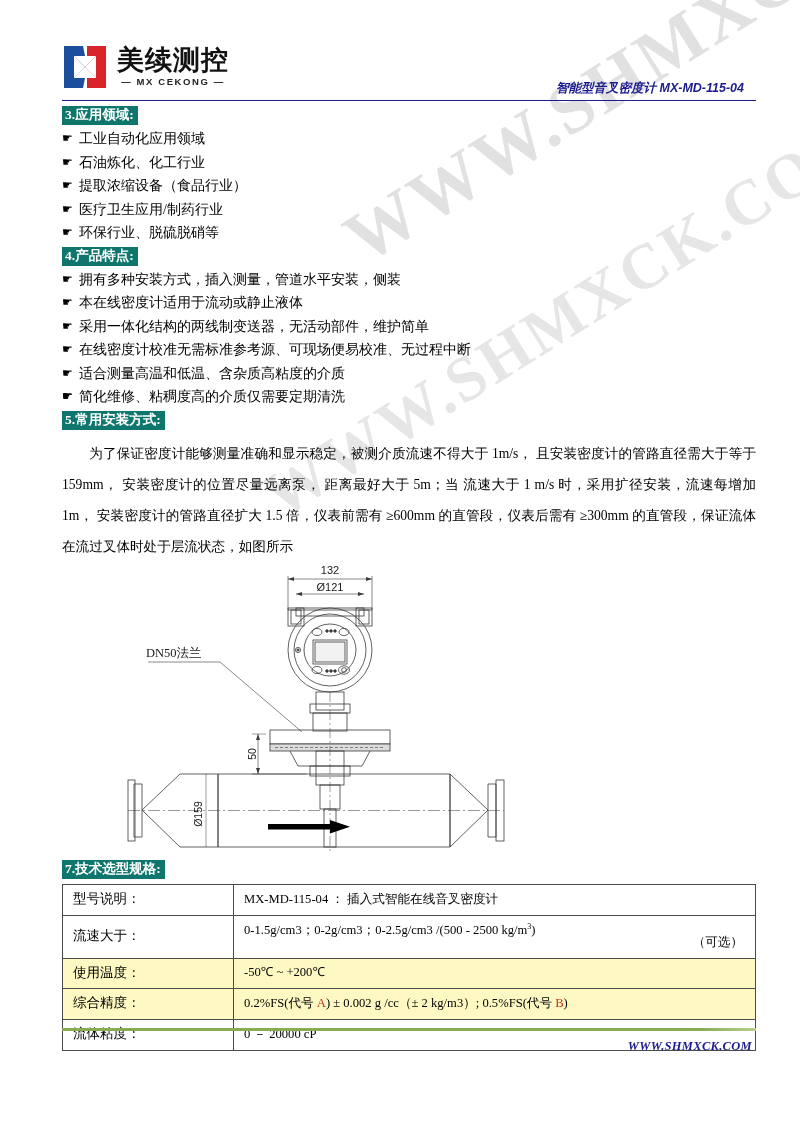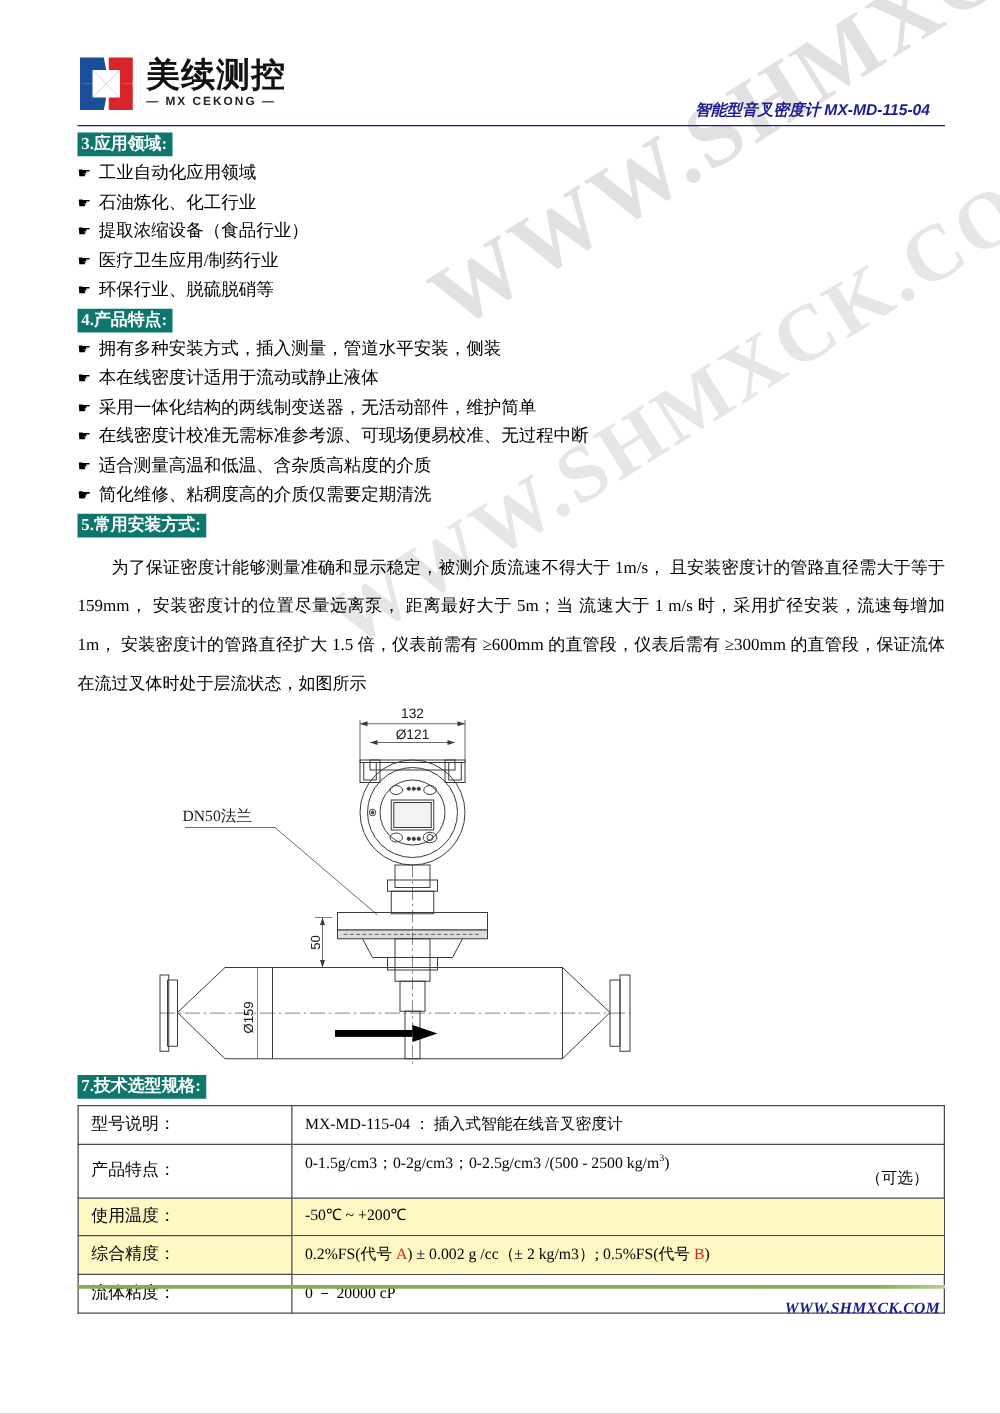--- a/index.html
+++ b/index.html
@@ -52,20 +52,21 @@
     right: 48px;
     height: 62px;
     z-index: 2;
   }
   .logo-wrap {
     position: absolute;
     left: 0;
     top: 2px;
     display: flex;
     align-items: center;
+    text-align: center;
   }
   .logo-mark {
     position: relative;
     width: 46px;
     height: 46px;
     flex: 0 0 auto;
   }
   .logo-mark svg { display: block; }
   .logo-text {
     margin-left: 9px;
@@ -394,21 +395,21 @@
 
   <div class="spec-wrap">
     <div class="sec-head">7.技术选型规格:</div>
     <table class="spec">
       <tbody>
         <tr>
           <td class="k">型号说明：</td>
           <td class="v">MX-MD-115-04  ：  插入式智能在线音叉密度计</td>
         </tr>
         <tr>
-          <td class="k">产品特点：</td>
+          <td class="k">流速大于：</td>
           <td class="v">
             <span class="opt">（可选）</span><span>0-1.5g/cm3；0-2g/cm3；0-2.5g/cm3 /(500 -  2500  kg/m</span><sup class="u">3</sup><span>)</span>
           </td>
         </tr>
         <tr class="shaded">
           <td class="k">使用温度：</td>
           <td class="v">-50℃ ~ +200℃</td>
         </tr>
         <tr class="shaded">
           <td class="k">综合精度：</td>

